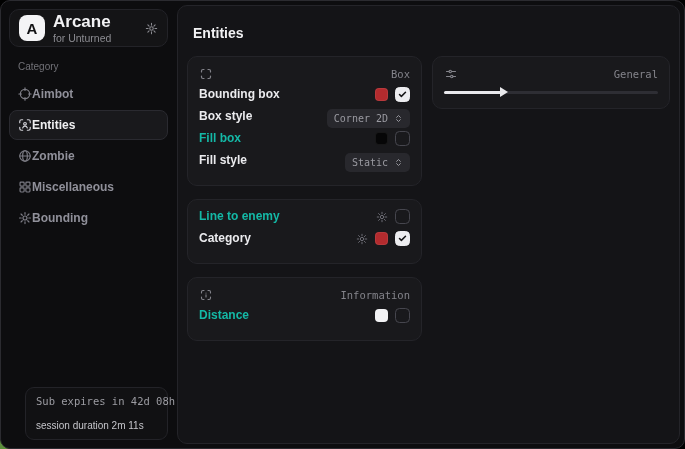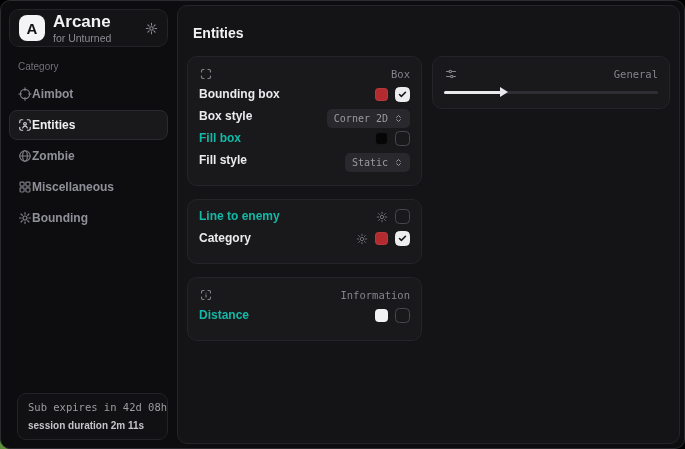--- a/index.html
+++ b/index.html
@@ -32,25 +32,25 @@
   .category{font-size:10px;color:#717177;margin:14px 0 7px 9px;}
   .nav-item{
     display:flex;align-items:center;height:28px;padding:0 8px;margin-bottom:1px;
     border:1px solid transparent;border-radius:8px;cursor:pointer;
     font-size:12px;font-weight:600;color:#90909a;
   }
   .nav-item .icon{color:#7d7d86;}
   .nav-item.selected{background:#19191c;border-color:#2a2a30;color:#f0f0f2;}
   .nav-item.selected .icon{color:#d2d2d8;}
   .sub-card{
-    position:absolute;left:16px;right:8px;bottom:8px;
+    position:absolute;left:24px;right:8px;bottom:8px;
     border:1px solid #232328;border-radius:9px;padding:7px 10px 8px;background:#111113;
   }
   .sub-line1{font-family:"DejaVu Sans Mono",monospace;font-size:10.5px;color:#9c9ca2;white-space:nowrap;}
-  .sub-line2{font-size:10px;font-weight:700;color:#c5c5ca;margin-top:7px;white-space:nowrap;}
+  .sub-line2{font-size:10px;font-weight:400;color:#c5c5ca;margin-top:13px;white-space:nowrap;}
 
   
   .main{
     position:absolute;left:176px;top:4px;right:4px;bottom:4px;box-sizing:border-box;
     background:#141417;border:1px solid #242429;border-radius:10px;padding:9px;overflow:hidden;
   }
   .page-title{font-size:14px;font-weight:700;color:#f2f2f4;margin:10px 0 0 6px;}
   .tabs{display:flex;gap:6px;margin:13px 0 0 6px;}
   .tab{
     height:22px;padding:0 12px;display:flex;align-items:center;border-radius:6px;

